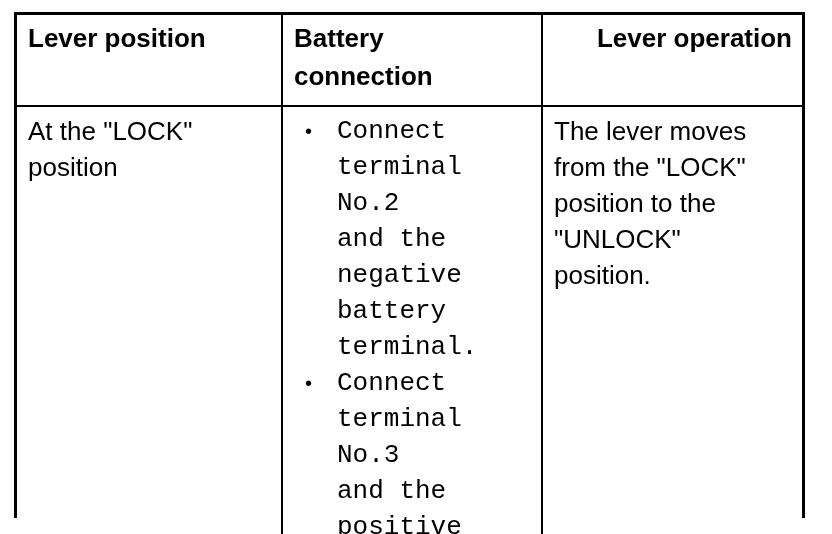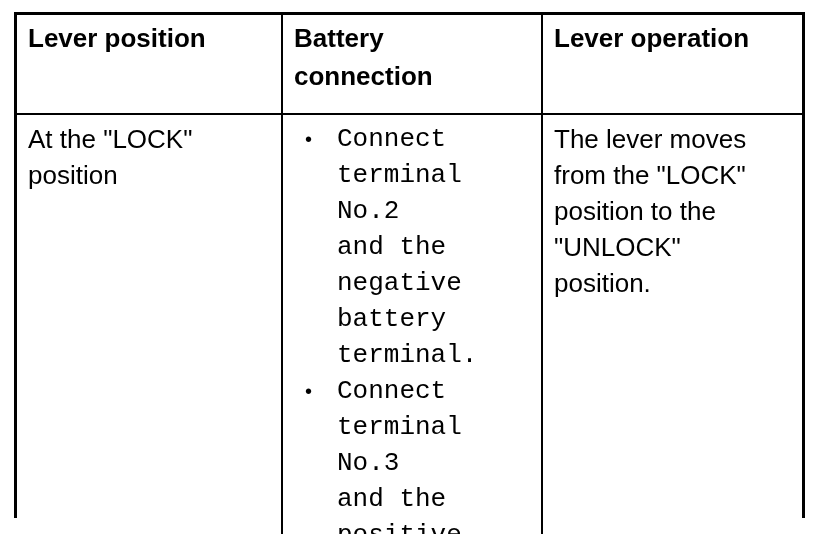--- a/index.html
+++ b/index.html
@@ -38,34 +38,34 @@
     background: #ffffff;
   }
   table.spec-table col.c1 { width: 265px; }
   table.spec-table col.c2 { width: 260px; }
   table.spec-table col.c3 { width: 260px; }
 
   table.spec-table th,
   table.spec-table td {
     vertical-align: top;
     text-align: left;
-    padding: 4px 10px 8px 11px;
+    padding: 4px 10px 0 11px;
     margin: 4px;
     font-size: 26px;
     line-height: 38px;
     color: #000000;
     border: 0;
   }
   table.spec-table th {
     font-weight: bold;
     border-bottom: 2px solid #000000;
     border-right: 2px solid #000000;
     height: 86px;
   }
-  table.spec-table th:last-child { border-right: 0; }
+  table.spec-table th:last-child { border-right: 0; text-align: right; }
 
   table.spec-table td {
     font-weight: normal;
     border-right: 2px solid #000000;
     line-height: 36px;
     padding-top: 6px;
   }
   table.spec-table td:last-child { border-right: 0; }
 
   .cell-text {

